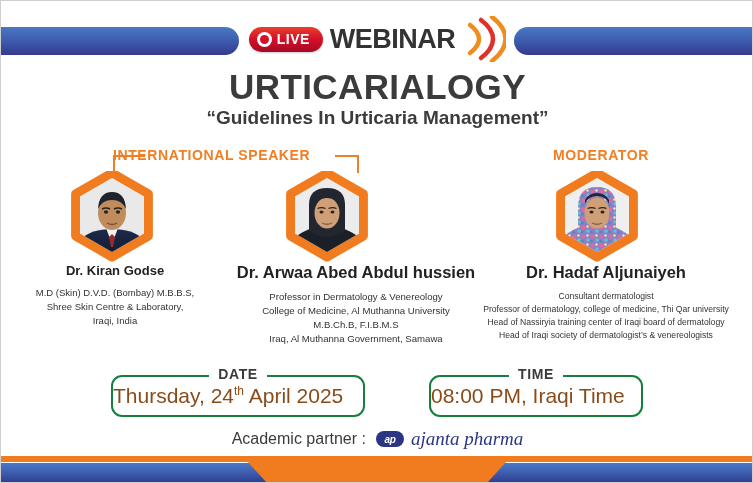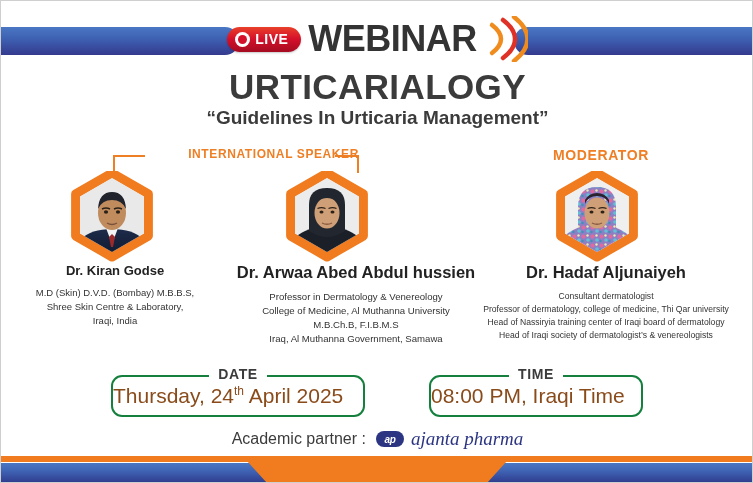--- a/index.html
+++ b/index.html
@@ -69,21 +69,21 @@
     background: #d5102a;
   }
   .live-text {
     color: #ffffff;
     font-weight: bold;
     font-size: 14px;
     letter-spacing: 0.5px;
     line-height: 1;
   }
   .webinar-word {
-    font-size: 36px;
+    font-size: 27px;
     font-weight: bold;
     color: #333333;
     letter-spacing: -0.5px;
     line-height: 1;
   }
   .wifi-arcs { width: 44px; height: 46px; flex: none; }
 
   
   .title-main {
     position: absolute;
@@ -126,22 +126,22 @@
     top: 8px;
     width: 2px;
     height: 18px;
     background: #ee7f24;
   }
   .speaker-bracket .tick-l { left: 0; }
   .speaker-bracket .tick-r { right: 0; }
   .speaker-bracket .lbl {
     position: absolute;
     top: 0; left: 0; width: 100%;
-    text-align: right;
-    font-size: 12px;
+    text-align: left;
+    font-size: 14px;
     font-weight: bold;
     color: #ee7f24;
     letter-spacing: 0.6px;
     font-stretch: condensed;
   }
   .moderator-label {
     position: absolute;
     top: 146px;
     left: 510px;
     width: 180px;

